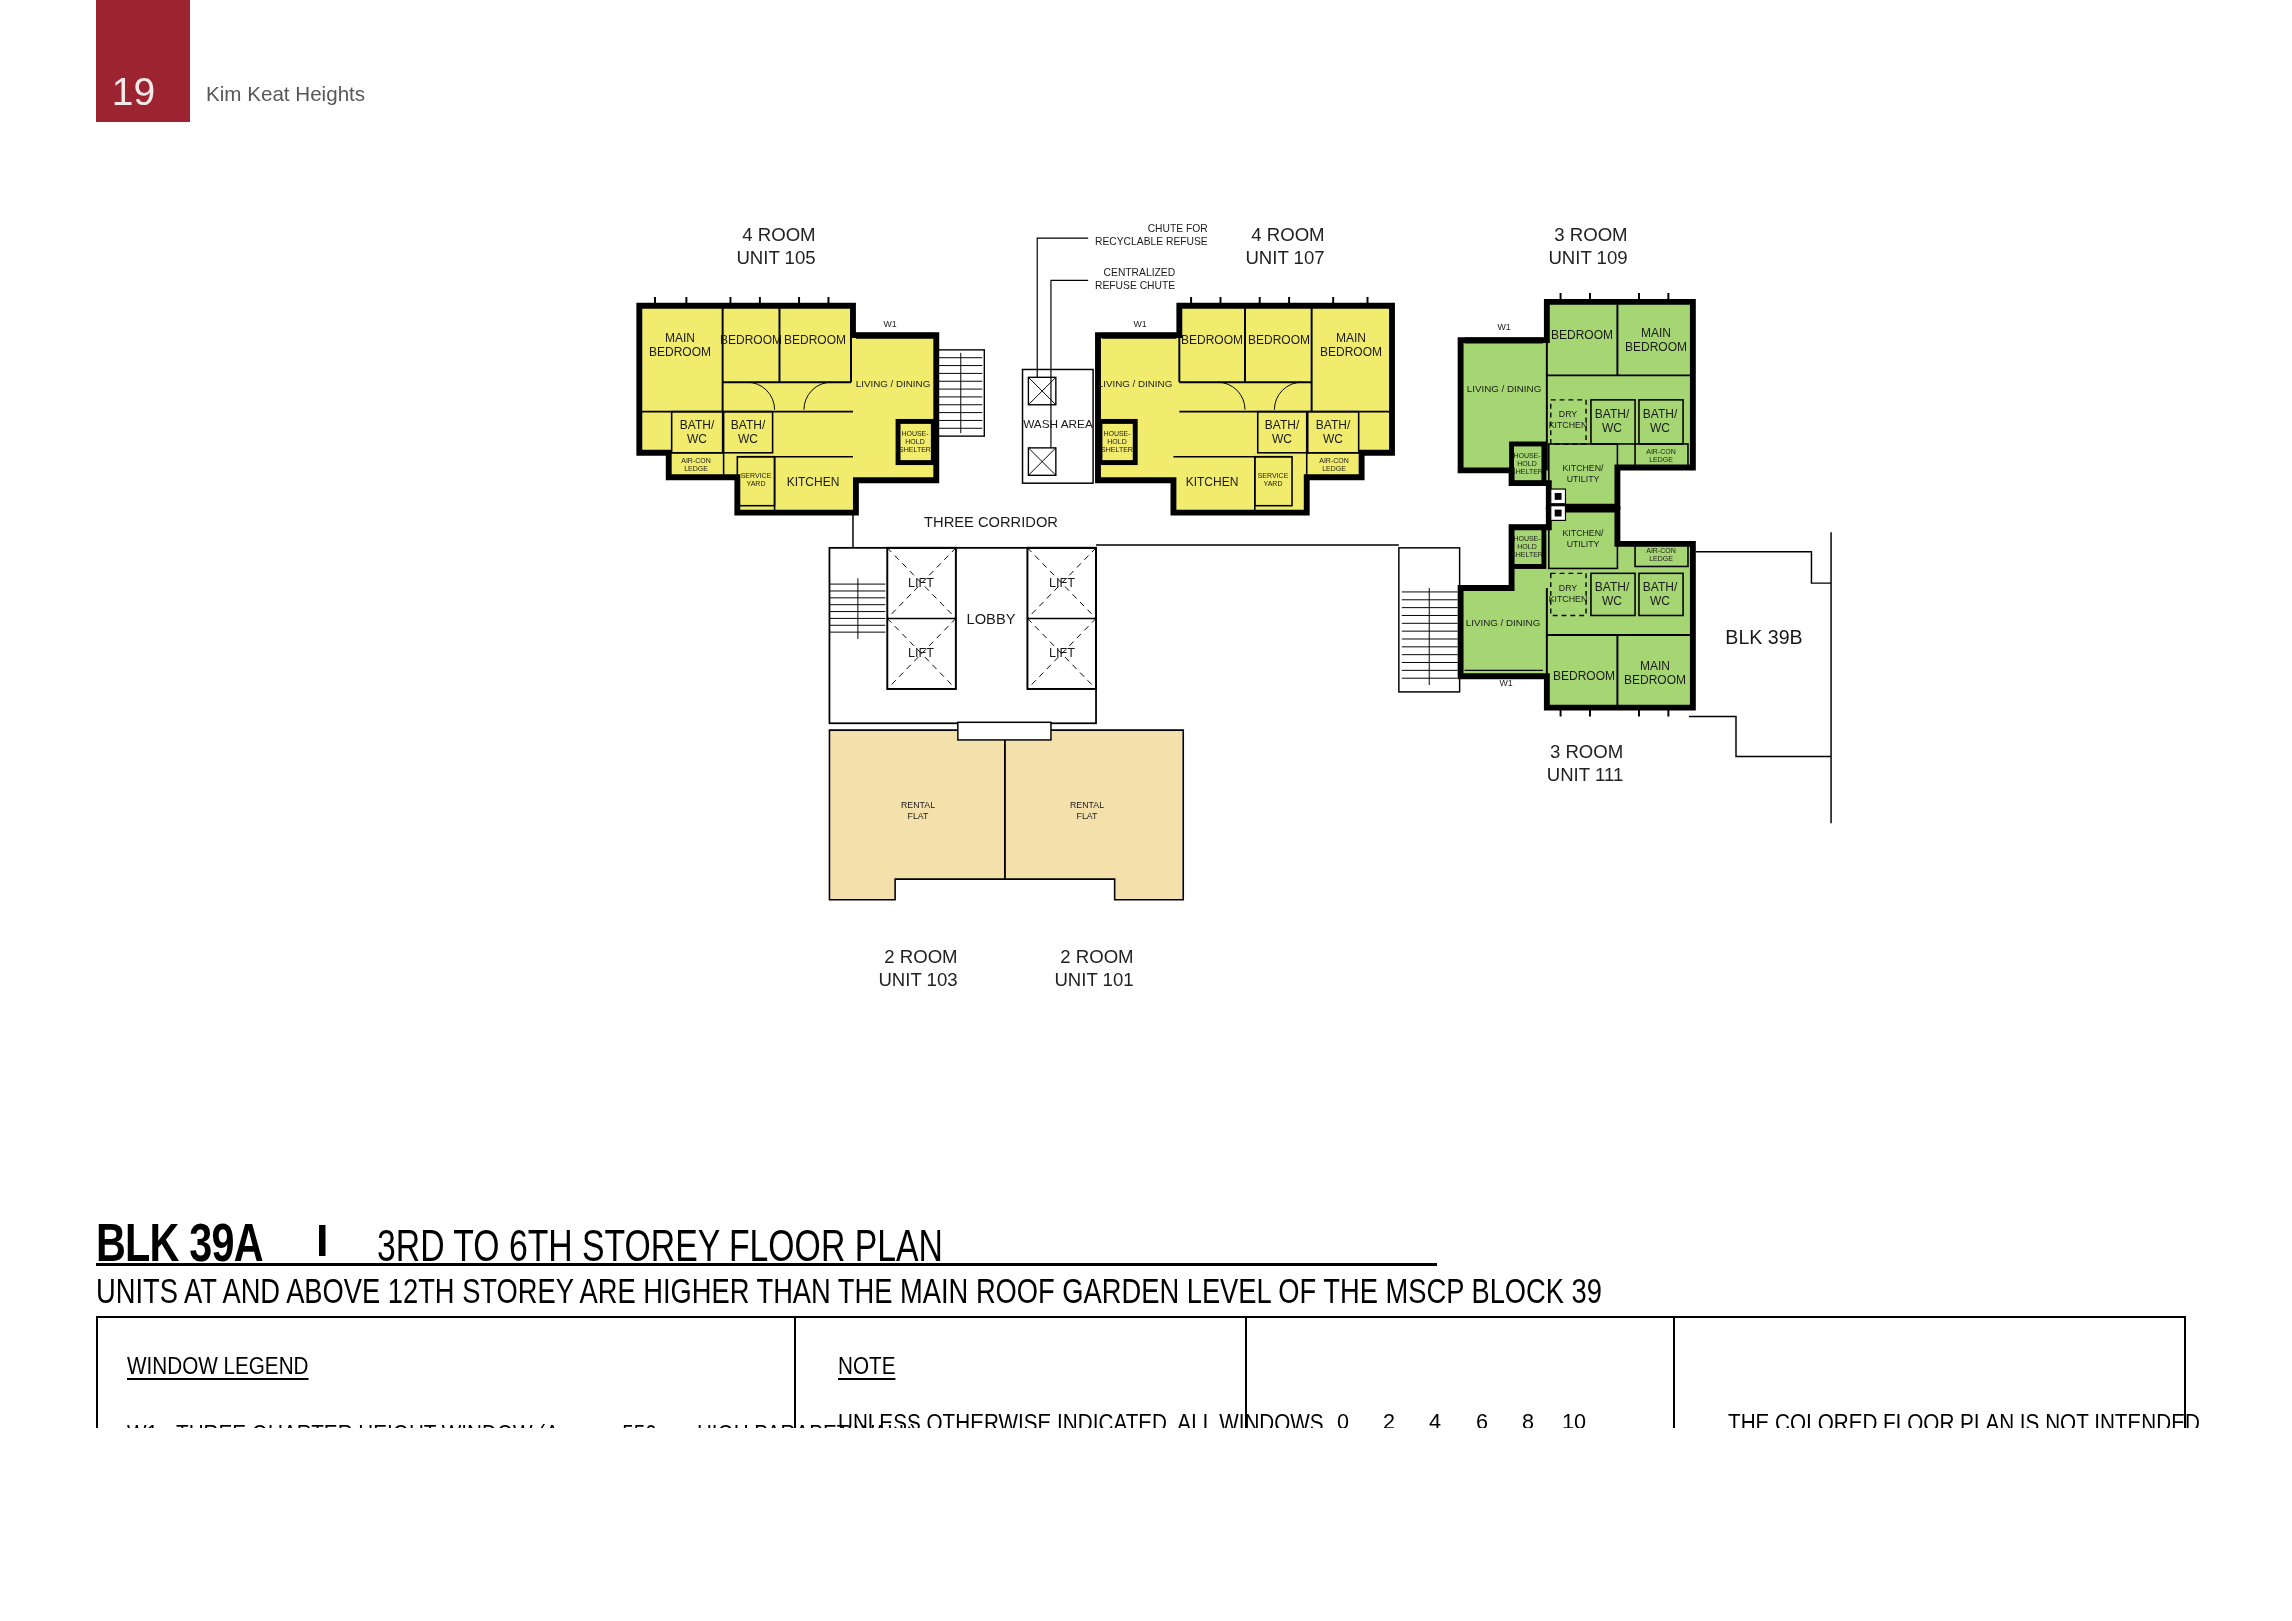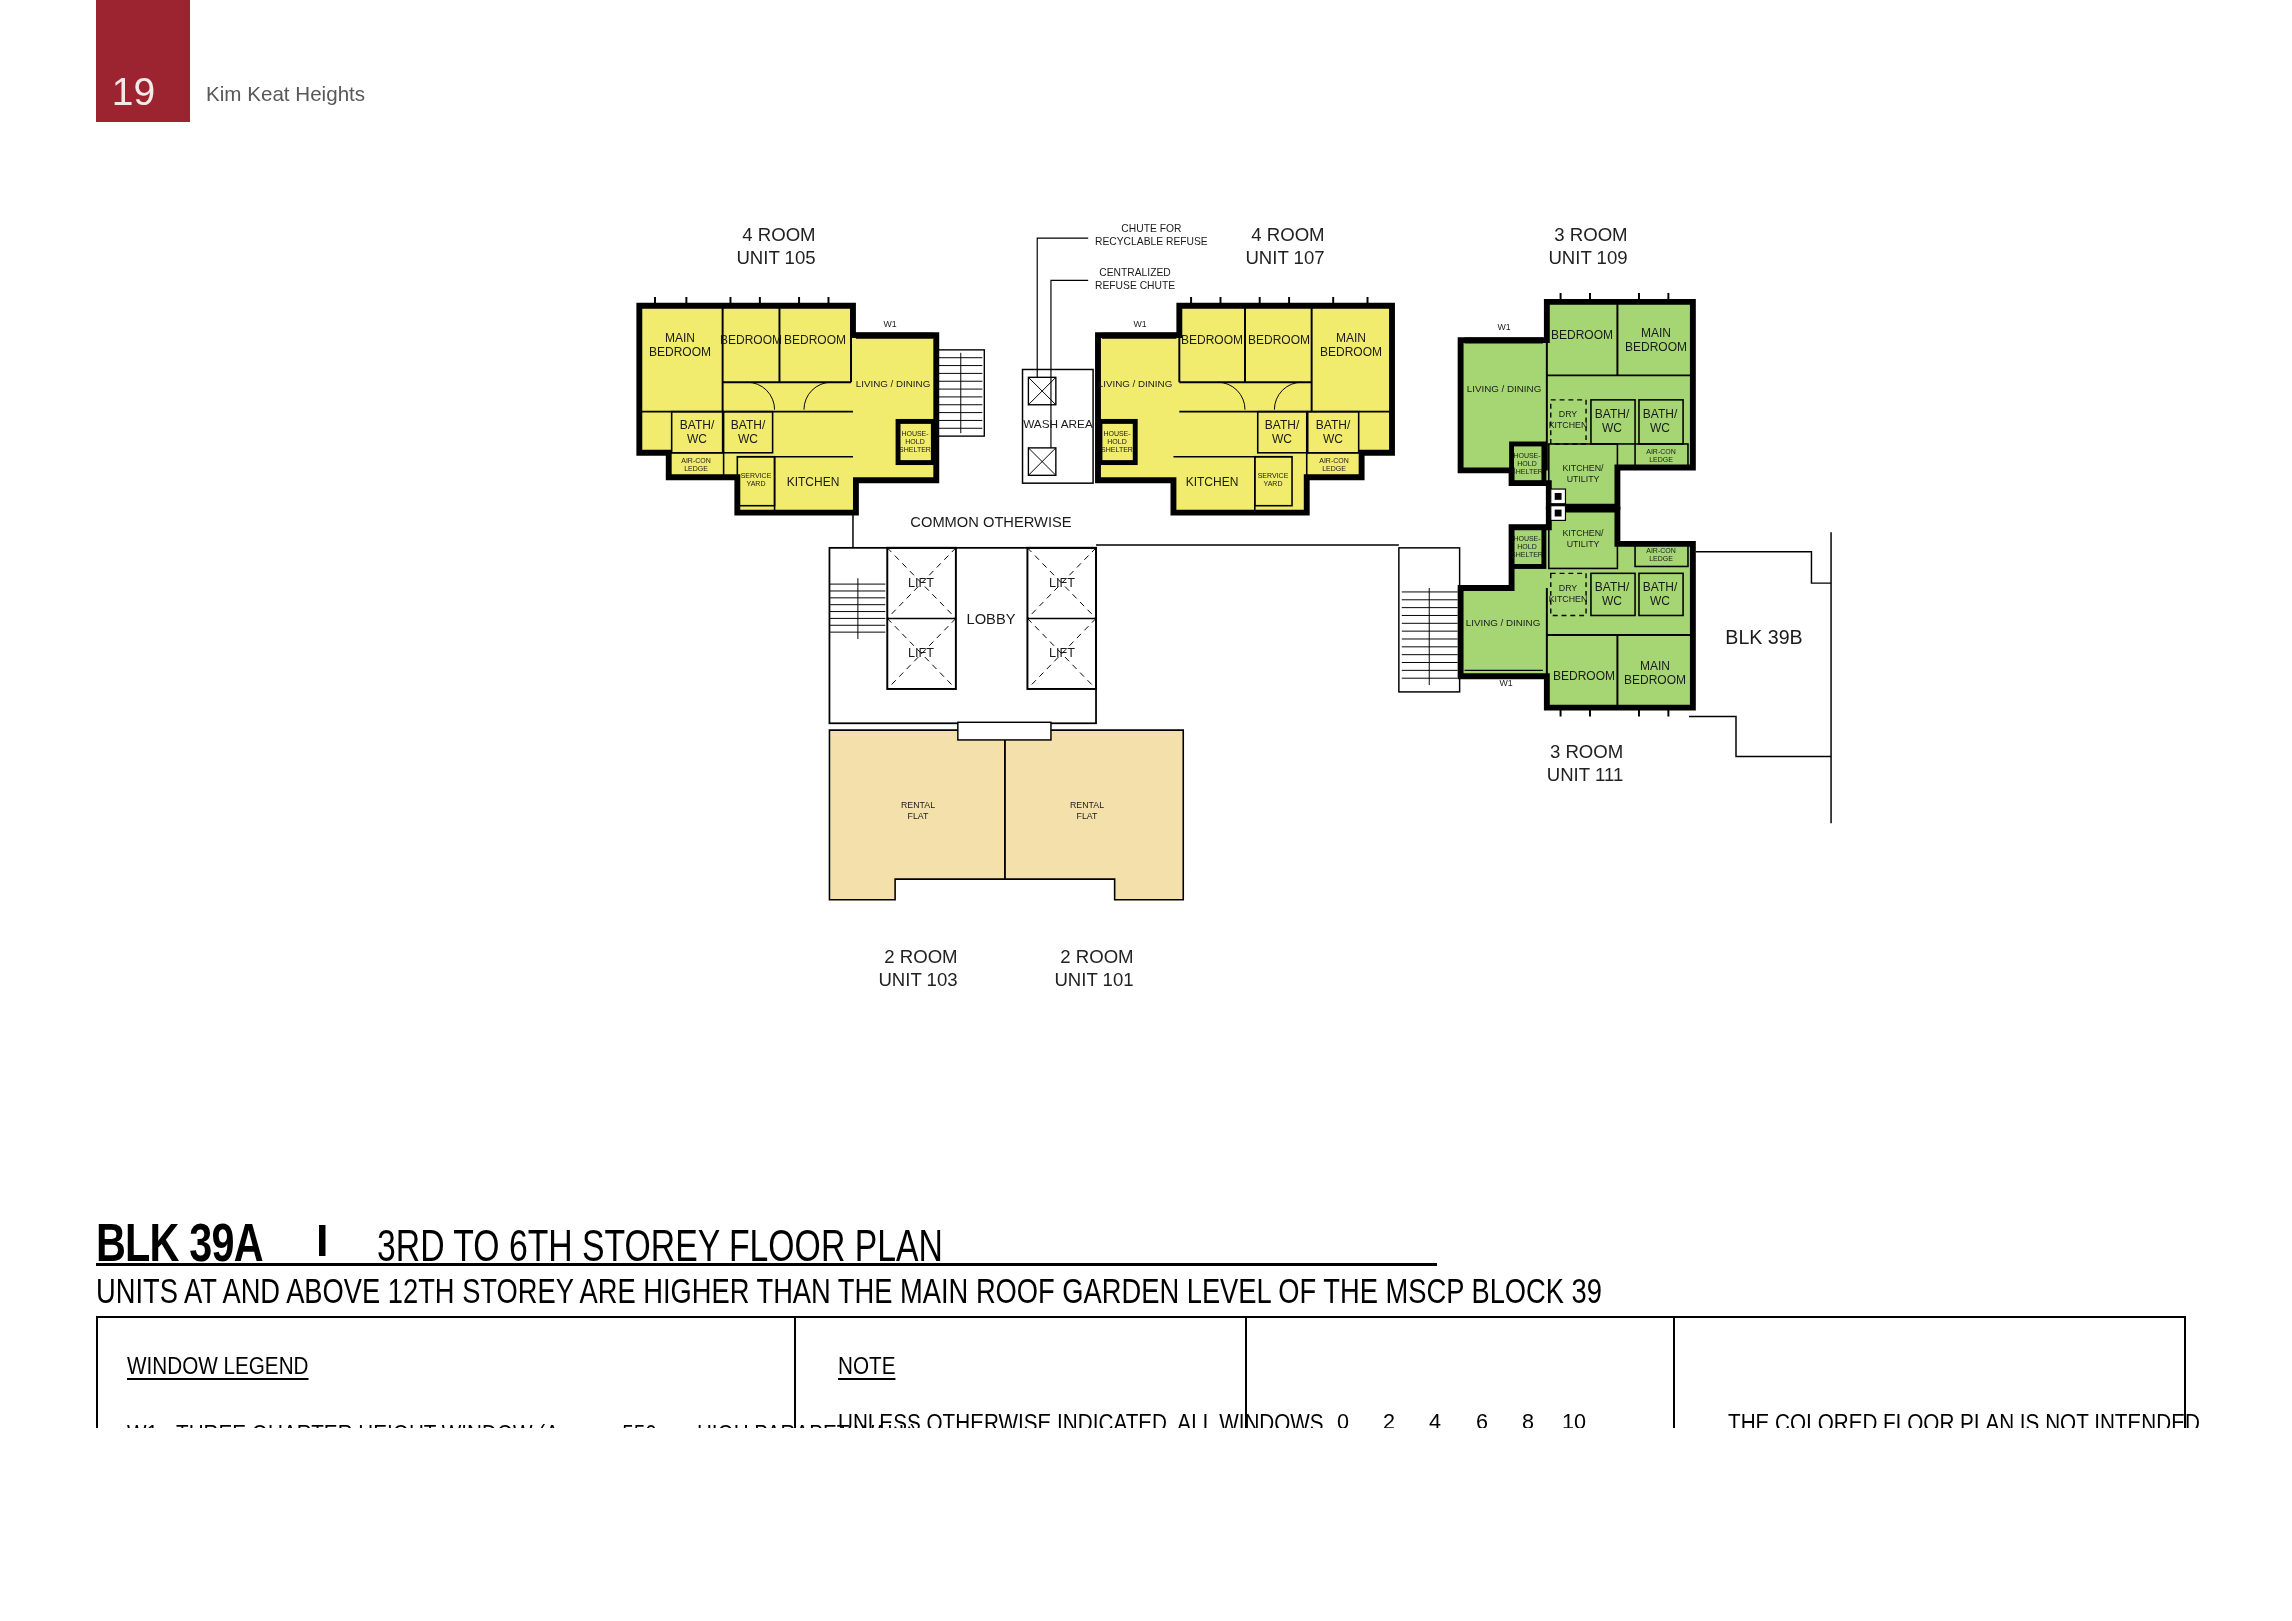--- a/index.html
+++ b/index.html
@@ -5,21 +5,21 @@
   html,body{margin:0;padding:0;background:#fff;}
   .page{position:relative;width:2293px;height:1428px;background:#ffffff;overflow:hidden;
         font-family:"Liberation Sans", sans-serif;color:#000;}
   
   .tab{position:absolute;left:96px;top:0;width:94px;height:122px;background:#9C2430;}
   .tab-num{position:absolute;left:15.7px;bottom:7.8px;color:#f3e9e9;font-size:39px;}
   .project-name{position:absolute;left:206px;top:82px;font-size:20.6px;color:#58585A;}
   
   .lbl{position:absolute;transform:translate(-50%,-50%);text-align:center;white-space:pre-line;
        line-height:1.2;color:#1a1a1a;}
-  .lbl-left{position:absolute;text-align:center;white-space:pre-line;line-height:1.25;color:#1a1a1a;}
+  .lbl-left{position:absolute;text-align:right;white-space:pre-line;line-height:1.25;color:#1a1a1a;}
   .rm{font-size:12px;}
   .tiny{font-size:7px;line-height:1.15;}
   .unit-title{font-size:18.6px;line-height:1.25;color:#222;text-align:right;}
   
   .blk-title{position:absolute;left:96px;top:1212px;font-size:53px;font-weight:bold;
              transform:scaleX(.78);transform-origin:left top;letter-spacing:-1px;white-space:nowrap;}
   .blk-sep{position:absolute;left:316px;top:1215px;font-size:45px;font-weight:bold;}
   .storey-title{position:absolute;left:377px;top:1220px;font-size:45px;
                 transform:scaleX(.75);transform-origin:left top;white-space:nowrap;}
   .title-rule{position:absolute;left:96px;top:1263px;width:1341px;height:2.9px;background:#000;}
@@ -165,21 +165,21 @@
   <div class="lbl unit-title" style="left:918px;top:968px;">2 ROOM
 UNIT 103</div>
   <div class="lbl unit-title" style="left:1094px;top:968px;">2 ROOM
 UNIT 101</div>
 
   <div class="lbl-left" style="left:1095px;top:223px;font-size:10.3px;">CHUTE FOR
 RECYCLABLE REFUSE</div>
   <div class="lbl-left" style="left:1095px;top:267px;font-size:10.3px;">CENTRALIZED
 REFUSE CHUTE</div>
   <div class="lbl" style="left:1058px;top:424px;font-size:11.8px;white-space:nowrap;">WASH AREA</div>
-  <div class="lbl" style="left:991px;top:523px;font-size:14.7px;white-space:nowrap;">COMMON OTHERWISE</div>
+  <div class="lbl" style="left:991px;top:523px;font-size:14.7px;white-space:nowrap;">THREE CORRIDOR</div>
   <div class="lbl" style="left:991px;top:620px;font-size:14.7px;">LOBBY</div>
   <div class="lbl" style="left:921px;top:584px;font-size:12.7px;">LIFT</div>
   <div class="lbl" style="left:921px;top:654px;font-size:12.7px;">LIFT</div>
   <div class="lbl" style="left:1062px;top:584px;font-size:12.7px;">LIFT</div>
   <div class="lbl" style="left:1062px;top:654px;font-size:12.7px;">LIFT</div>
   <div class="lbl" style="left:1764px;top:638px;font-size:19.6px;white-space:nowrap;">BLK 39B</div>
 
   <div class="lbl rm" style="left:680px;top:345px;">MAIN
 BEDROOM</div>
   <div class="lbl rm" style="left:751px;top:340px;">BEDROOM</div>

